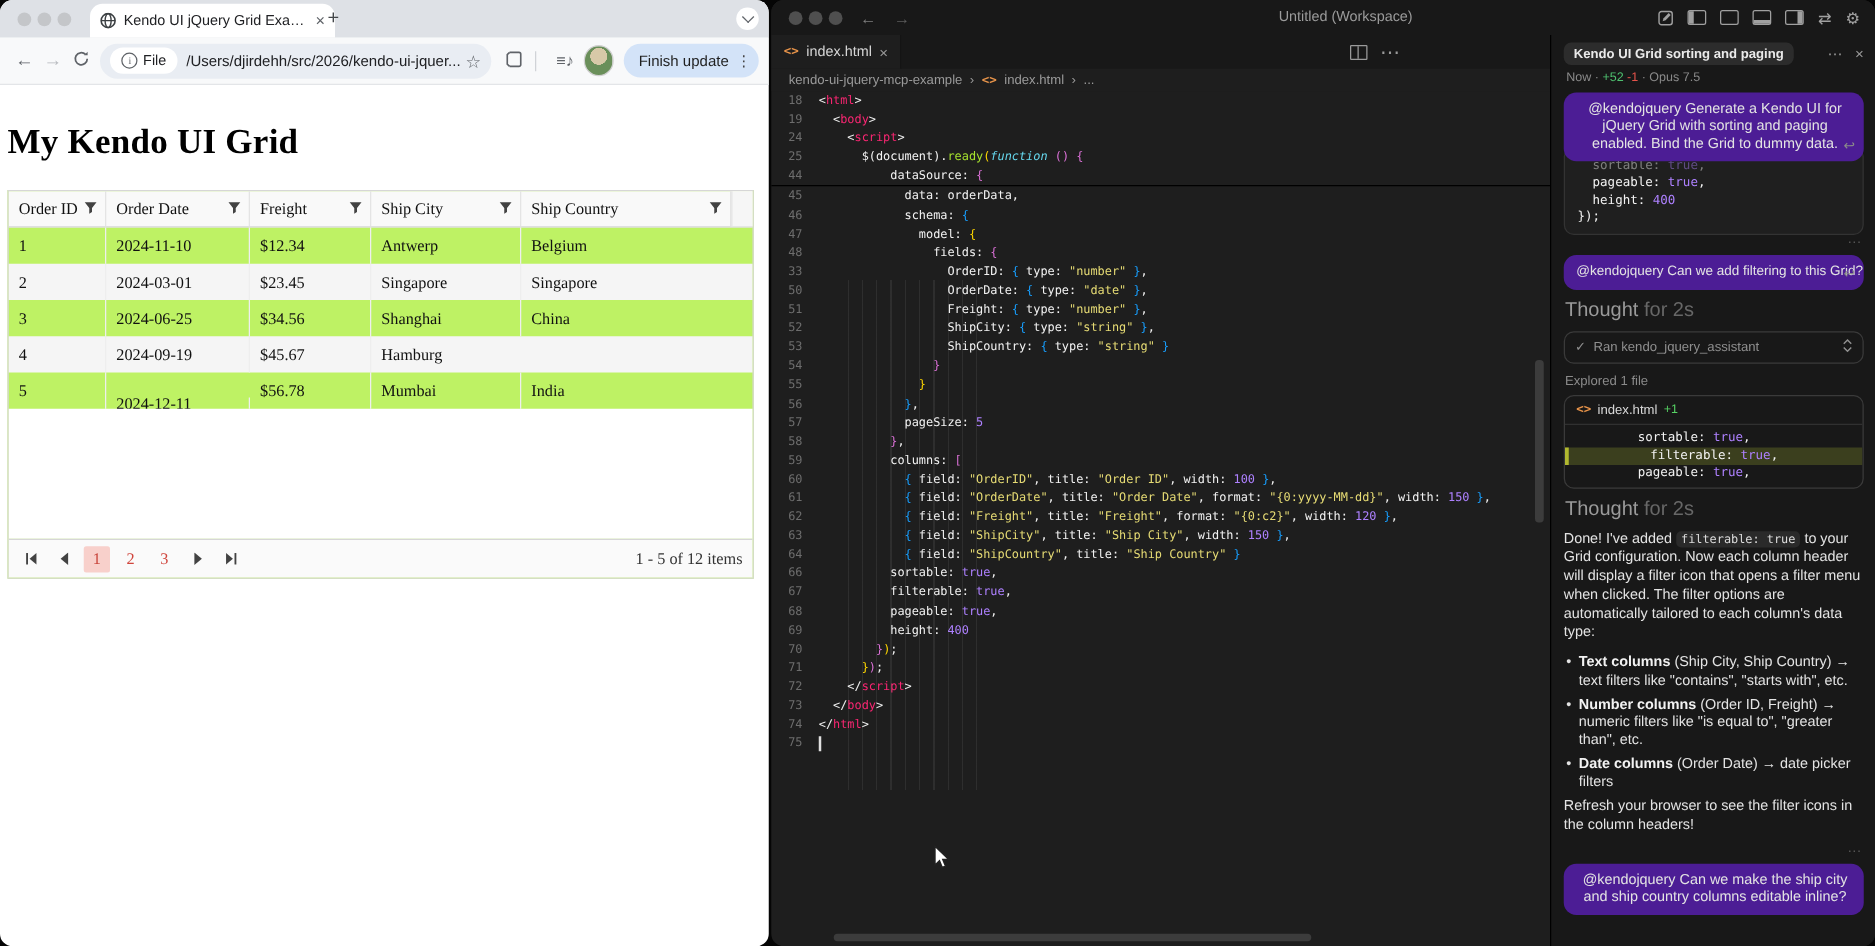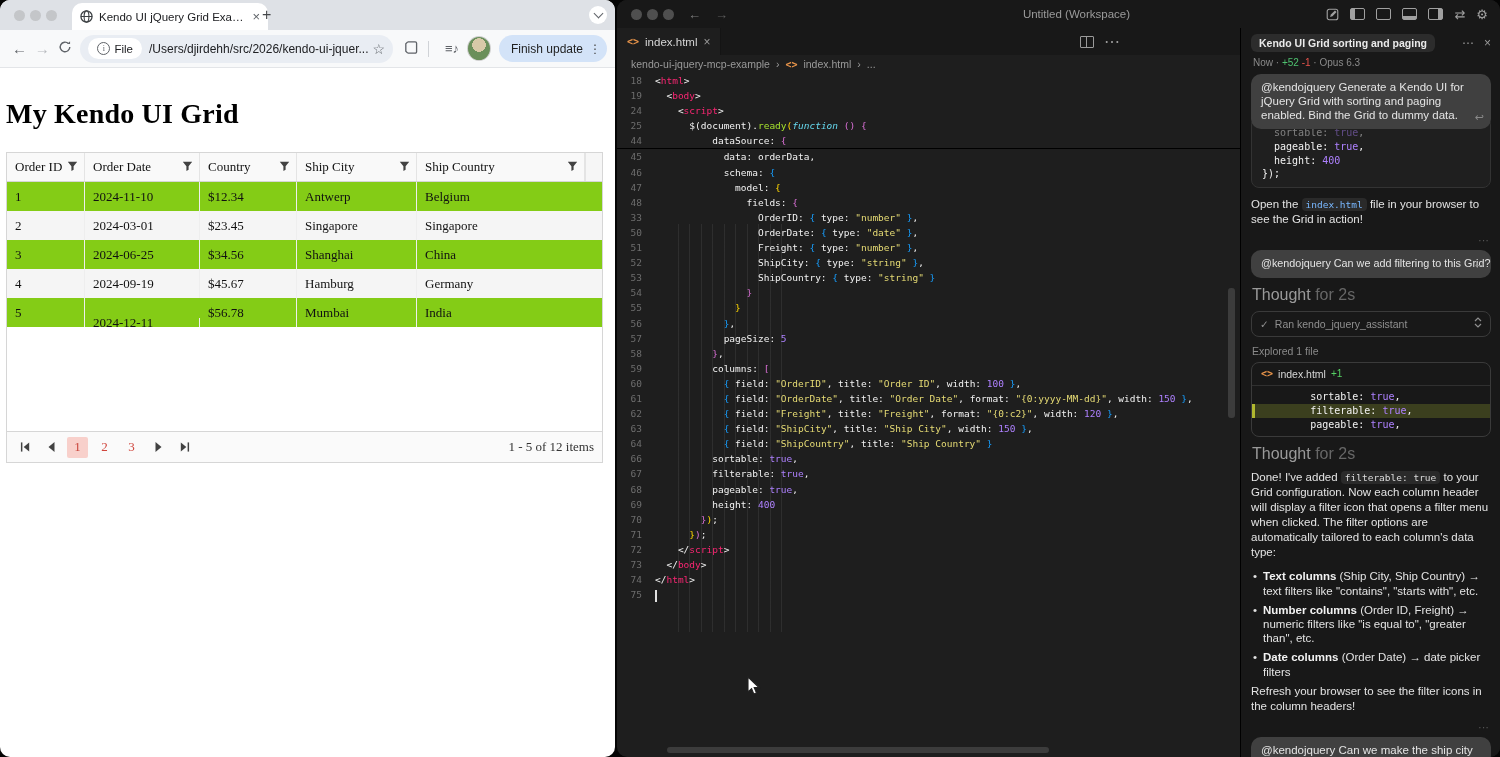--- a/index.html
+++ b/index.html
@@ -24,21 +24,21 @@
   .i-circ{width:11px;height:11px;border:1px solid #5f6368;border-radius:50%;font-size:8px;color:#5f6368;display:flex;align-items:center;justify-content:center;font-family:"Liberation Serif",serif;}
   .url-text{font-size:12px;color:#202124;margin-left:7px;white-space:nowrap;overflow:hidden;flex:1;}
   .star{color:#5f6368;font-size:14px;margin-left:4px;}
   .ext-ic{color:#5f6368;margin-left:10px;font-size:13px;}
   .tb-div{width:1px;height:16px;background:#d0d3d7;margin:0 6px 0 10px;}
   .avatar{width:23px;height:23px;border-radius:50%;background:radial-gradient(circle at 50% 35%,#d8c9a8 0 36%,#6a8f5a 37% 100%);margin-left:8px;border:1px solid #d0d0d0;}
   .finish-btn{background:#d3e3f8;border-radius:14px;height:27px;display:flex;align-items:center;padding:0 6px 0 12px;margin-left:8px;font-size:12px;color:#1f1f1f;gap:6px;white-space:nowrap;}
   .vdots{color:#444;font-size:12px;letter-spacing:0;}
   .page{padding:18px 10px 0 6px;font-family:"Liberation Serif",serif;color:#000;}
   .page h1{font-size:28px;margin:12px 0 22px 0;font-weight:bold;letter-spacing:.2px;}
-  .kgrid{border:1px solid #d6d6d6;width:595px;height:309px;display:flex;flex-direction:column;background:#84cc16;font-size:13px;}
+  .kgrid{border:1px solid #d6d6d6;width:595px;height:309px;display:flex;flex-direction:column;background:#bef264;font-size:13px;}
   .khead{display:flex;background:#f9f9f9;border-bottom:1px solid #d6d6d6;height:28px;}
   .kth{position:relative;display:flex;align-items:center;padding-left:8px;border-right:1px solid #e4e4e4;box-sizing:border-box;color:#111;}
   .kth:last-child{border-right:none;}
   .kth svg{position:absolute;right:6px;top:8px;}
   .gutter{width:16px;background:#f6f6f6;border-left:1px solid #e4e4e4;}
   .krow{display:flex;height:29px;}
   .krow.alt{background:#f5f5f5;}
   .ktd{display:flex;align-items:center;padding-left:8px;border-right:1px solid #eee;box-sizing:border-box;color:#111;}
   .ktd:last-child{border-right:none;}
   .kbody-fill{flex:1;background:#fff;}
@@ -78,41 +78,41 @@
   .caret{display:inline-block;width:1.5px;height:12px;background:#e0e0e0;vertical-align:middle;}
   .vsb{position:absolute;left:611px;top:288px;width:7px;height:130px;background:#3c3c3c;border-radius:3px;}
   .hsb{position:absolute;left:50px;top:747px;width:382px;height:6px;background:#3c3c3c;border-radius:3px;}
   
   .chat{position:absolute;left:623px;top:28px;width:260px;bottom:0;background:#181818;border-left:1px solid #000;box-sizing:border-box;padding:6px 9px 6px 10px;overflow:hidden;font-size:11.5px;color:#e3e3e3;}
   .ch-header{display:flex;align-items:center;margin-bottom:5px;}
   .ch-chip{background:#2c2c2c;border-radius:6px;padding:3px 8px;font-size:10.5px;font-weight:bold;color:#eaeaea;white-space:nowrap;}
   .ch-hic{margin-left:auto;color:#9a9a9a;display:flex;gap:10px;font-size:12px;}
   .ch-meta{font-size:10px;color:#8a8a8a;margin:2px 0 6px 2px;}
   .add{color:#4ec06f;} .rem{color:#e5534b;}
-  .bubble{position:relative;background:#404040;border-radius:10px;padding:7px 8px 7px 10px;line-height:13.8px;z-index:2;}
+  .bubble{position:relative;background:#4c1d95;border-radius:10px;padding:7px 8px 7px 10px;line-height:13.8px;z-index:2;text-align:center;}
   .reply{position:absolute;right:7px;bottom:5px;color:#8a8a8a;font-size:11px;}
   .cblock{border:1px solid #333;border-radius:8px;background:#1f1f1f;margin-top:-12px;padding:8px 10px 6px 10px;font-family:"DejaVu Sans Mono","Liberation Mono",monospace;font-size:10px;line-height:13.6px;}
   .cblock .cl{height:13.6px;}
   .cl.dim{opacity:.45;}
   .ptext{line-height:15px;margin:9px 0;}
   .icode{font-family:"DejaVu Sans Mono","Liberation Mono",monospace;font-size:9.5px;background:#2a2a2a;border-radius:4px;padding:1px 4px;color:#79b8ff;}
   .icode.plain{color:#dcdcdc;}
   .dots-row{text-align:right;color:#5a5a5a;font-size:11px;height:10px;line-height:8px;margin:2px 2px 4px 0;}
   .nowrap{white-space:nowrap;overflow:hidden;}
   .thought{font-size:16px;margin:8px 0 7px 1px;}
   .thought .t1{color:#9a9a9a;} .thought .t2{color:#676767;}
   .ran-card{border:1px solid #3a3a3a;border-radius:8px;height:24px;display:flex;align-items:center;padding:0 8px;font-size:10.5px;color:#8f8f8f;gap:6px;}
   .explored{font-size:10.5px;color:#8a8a8a;margin:8px 0 5px 1px;}
   .file-card{border:1px solid #3a3a3a;border-radius:8px;overflow:hidden;}
   .fc-head{display:flex;align-items:center;gap:5px;height:22px;padding:0 9px;border-bottom:1px solid #303030;}
   .fc-name{font-size:10.5px;color:#d8d8d8;}
   .fc-badge{font-size:10px;color:#56d364;}
   .fc-code{padding:4px 0;font-family:"DejaVu Sans Mono","Liberation Mono",monospace;font-size:10px;line-height:14.3px;}
   .fc-code .cl{height:14.3px;padding-left:10px;}
-  .fc-code .cl.hl{background:#3b3f1e;border-left:3px solid #b1b82f;padding-left:7px;}
+  .fc-code .cl.hl{background:#3b3f1e;border-left:3px solid #b1b82f;padding-left:17px;}
   .bullets{margin:2px 0 2px 2px;}
   .bitem{display:flex;gap:6px;line-height:14.2px;margin-bottom:5px;}
   .bdot{flex:0 0 auto;}
   .bitem b{color:#f2f2f2;}
   .bub3{margin-top:2px;}
   #cursor{position:absolute;left:747px;top:676px;z-index:50;}
 </style>
 </head>
 <body>
 
@@ -174,21 +174,21 @@
               <path d="M1 1h12L8.4 6.8V11l-2.8 1.8V6.8z" fill="#424242"></path>
             </svg>
           </div>
           <div class="kth" style="width: 115px; flex: 0 0 auto;">
             <span>Order Date</span>
             <svg width="11" height="11" viewBox="0 0 14 14">
               <path d="M1 1h12L8.4 6.8V11l-2.8 1.8V6.8z" fill="#424242"></path>
             </svg>
           </div>
           <div class="kth" style="width: 97px; flex: 0 0 auto;">
-            <span>Country</span>
+            <span>Freight</span>
             <svg width="11" height="11" viewBox="0 0 14 14">
               <path d="M1 1h12L8.4 6.8V11l-2.8 1.8V6.8z" fill="#424242"></path>
             </svg>
           </div>
           <div class="kth" style="width: 120px; flex: 0 0 auto;">
             <span>Ship City</span>
             <svg width="11" height="11" viewBox="0 0 14 14">
               <path d="M1 1h12L8.4 6.8V11l-2.8 1.8V6.8z" fill="#424242"></path>
             </svg>
           </div>
@@ -220,21 +220,20 @@
             <div class="ktd" style="width: 115px; flex: 0 0 auto;">2024-06-25</div>
             <div class="ktd" style="width: 97px; flex: 0 0 auto;">$34.56</div>
             <div class="ktd" style="width: 120px; flex: 0 0 auto;">Shanghai</div>
             <div class="ktd" style="flex: 1 1 0%;">China</div>
           </div>
           <div class="krow alt">
             <div class="ktd" style="width: 78px; flex: 0 0 auto;">4</div>
             <div class="ktd" style="width: 115px; flex: 0 0 auto;">2024-09-19</div>
             <div class="ktd" style="width: 97px; flex: 0 0 auto;">$45.67</div>
             <div class="ktd" style="width: 120px; flex: 0 0 auto;">Hamburg</div>
-            <div class="ktd" style="flex: 1 1 0%;">Germany</div>
           </div>
           <div class="krow">
             <div class="ktd" style="width: 78px; flex: 0 0 auto;">5</div>
             <div class="ktd" style="width: 115px; flex: 0 0 auto; margin-top: 20px;">2024-12-11</div>
             <div class="ktd" style="width: 97px; flex: 0 0 auto;">$56.78</div>
             <div class="ktd" style="width: 120px; flex: 0 0 auto;">Mumbai</div>
             <div class="ktd" style="flex: 1 1 0%;">India</div>
           </div>
         </div>
       <div class="kbody-fill"></div>
@@ -361,35 +360,32 @@
 
   <div class="chat">
     <div class="ch-header">
       <span class="ch-chip">Kendo UI Grid sorting and paging</span>
       <span class="ch-hic">
           <span>⋯</span>
           <span>×</span>
         </span>
     </div>
     <div class="ch-meta">
-      <span>Now</span> <span>·</span> <span class="add">+52</span> <span class="rem">-1</span> <span>·</span> <span>Opus 6.3</span>
+      <span>Now</span> <span>·</span> <span class="add">+52</span> <span class="rem">-1</span> <span>·</span> <span>Opus 7.5</span>
     </div>
     <div class="bubble">
       <span>@kendojquery Generate a Kendo UI for jQuery Grid with sorting and paging enabled. Bind the Grid to dummy data.</span>
       <span class="reply">↩</span>
     </div>
     <div class="cblock" id="chat-code1">
         <div class="cl dim"><span class="ct" style="white-space: pre;"><span class="c-w">  sortable: </span><span class="c-pu">true</span><span class="c-w">,</span></span></div>
         <div class="cl"><span class="ct" style="white-space: pre;"><span class="c-w">  pageable: </span><span class="c-pu">true</span><span class="c-w">,</span></span></div>
         <div class="cl"><span class="ct" style="white-space: pre;"><span class="c-w">  height: </span><span class="c-pu">400</span></span></div>
         <div class="cl"><span class="ct" style="white-space: pre;"><span class="c-w">});</span></span></div>
       </div>
-    <div class="ptext">
-      <span>Open the </span><span class="icode">index.html</span><span> file in your browser to see the Grid in action!</span>
-    </div>
     <div class="dots-row">···</div>
     <div class="bubble nowrap" style="font-size:10.8px;">
       <span>@kendojquery Can we add filtering to this Grid?</span>
       <span class="reply">↩</span>
     </div>
     <div class="thought"><span class="t1">Thought</span> <span class="t2">for 2s</span></div>
     <div class="ran-card">
       <span>✓</span>
       <span>Ran kendo_jquery_assistant</span>
       <span style="margin-left:auto;"><svg width="8" height="11" viewBox="0 0 8 11">

